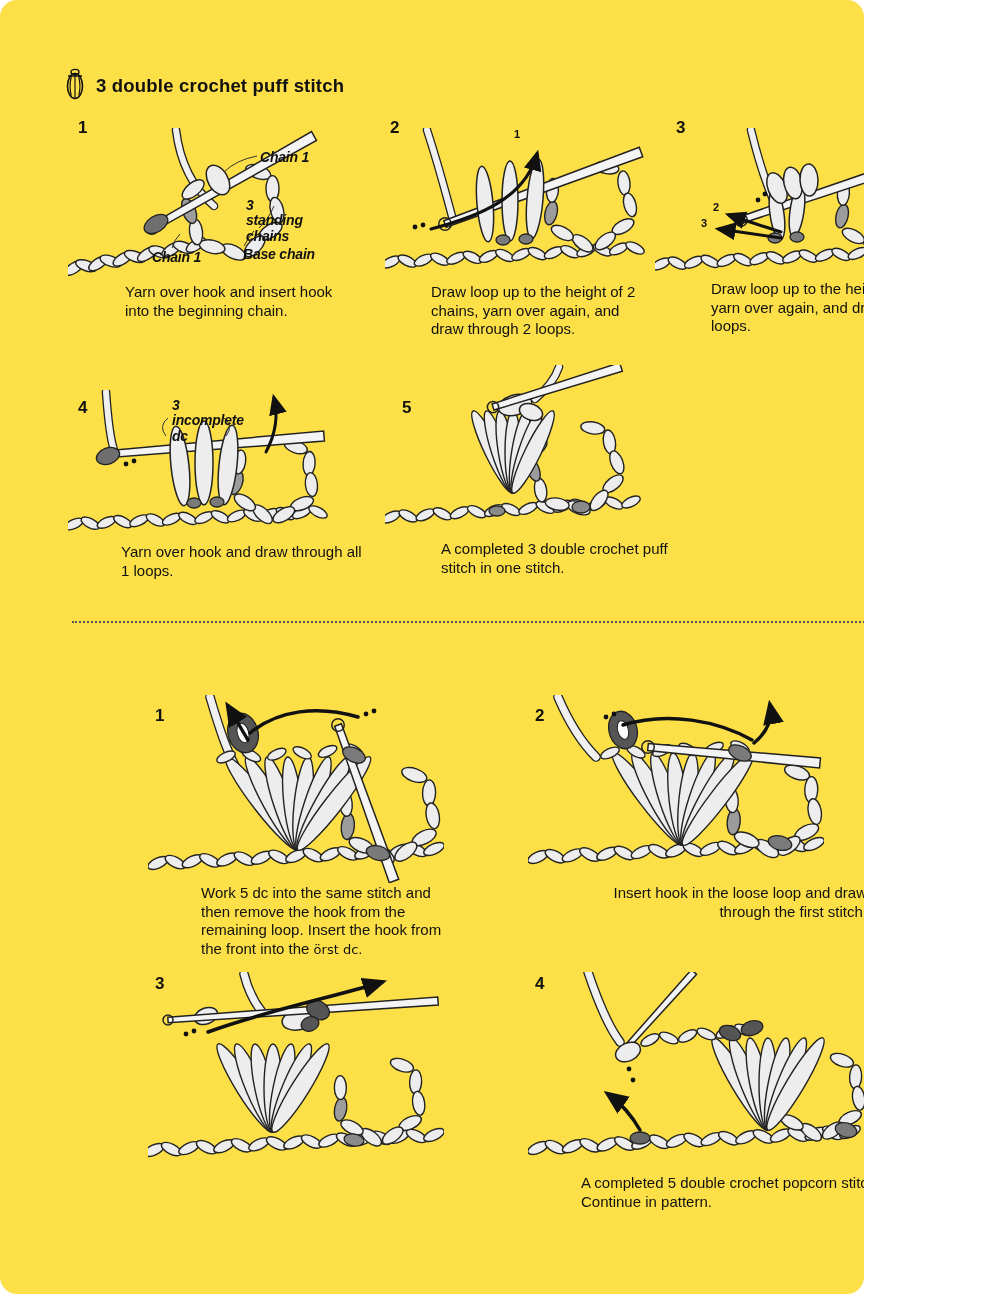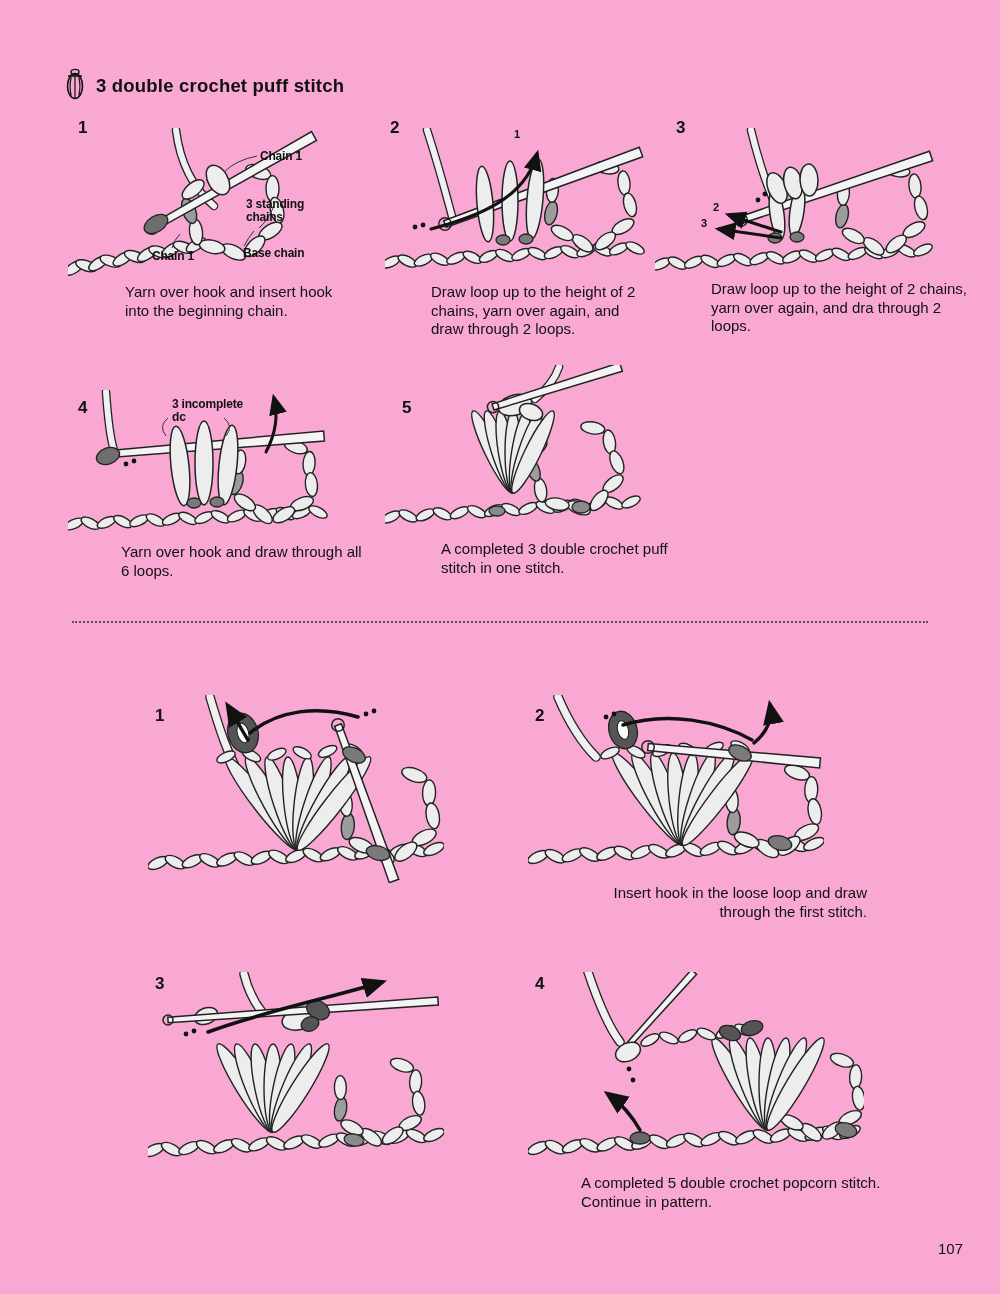--- a/index.html
+++ b/index.html
@@ -1,23 +1,23 @@
 <!DOCTYPE html>
 <html><head>
 <meta charset="utf-8">
 <style>
   html,body{margin:0;padding:0;background:#fff;}
-  .page{position:relative;width:1000px;height:1294px;background:#f9a8d4;overflow:hidden;
-        font-family:"Liberation Sans",sans-serif;color:#111;}
+  .page{position:relative;width:864px;height:1294px;background:#fde047;overflow:hidden;
+        font-family:"Liberation Sans",sans-serif;color:#111;border-radius:17px;}
   .abs{position:absolute;}
   .sec-header{display:flex;align-items:center;gap:10px;}
   .sec-title{font-weight:bold;font-size:18.5px;letter-spacing:0.2px;}
   .stepnum{font-weight:bold;font-size:17px;}
   .caption{font-size:15px;line-height:1.24;margin-left:43px;}
-  .figlabel{font-weight:bold;font-size:12px;line-height:1.1;letter-spacing:-0.2px;}
+  .figlabel{font-weight:bold;font-size:14px;line-height:1.1;letter-spacing:-0.2px;font-style:italic;}
   .arrnum{font-weight:bold;font-size:11px;}
   .alt{font-family:"DejaVu Sans",sans-serif;font-size:13px;}
   .dotted{border-top:2px dotted #555;height:0;}
   .pagenum{font-size:15px;}
   .ill{position:absolute;}
   .ill svg{display:block;}
   .ill .figlabel{position:absolute;}
 </style>
 </head>
 <body>
@@ -232,21 +232,21 @@
         <ellipse cx="126" cy="113" rx="7" ry="5" fill="#7a7a7a" stroke="#222" stroke-width="1.3" transform="rotate(0 126 113)"></ellipse>
         <ellipse cx="149" cy="112" rx="7" ry="5" fill="#7a7a7a" stroke="#222" stroke-width="1.3" transform="rotate(0 149 112)"></ellipse>
         <circle cx="58" cy="74" r="2.4" fill="#111"></circle>
         <circle cx="66" cy="71" r="2.4" fill="#111"></circle>
         <path d="M198,62 C207,45 211,28 206,8" fill="none" stroke="#111" stroke-width="3" marker-end="url(#ah4)" stroke-linecap="round"></path>
         <path d="M100,28 Q90,36 98,46" fill="none" stroke="#333" stroke-width="1"></path>
         <path d="M156,28 Q166,36 158,46" fill="none" stroke="#333" stroke-width="1"></path>
       </svg>
     <span class="figlabel" style="left:104px;top:8px;width:74px;text-align:left;">3 incomplete dc</span>
   </div>
-  <div class="abs caption" style="left:78px;top:543px;width:252px;">Yarn over hook and draw through all 6 loops.</div>
+  <div class="abs caption" style="left:78px;top:543px;width:252px;">Yarn over hook and draw through all 1 loops.</div>
 
   <div class="abs stepnum" style="left:402px;top:398px;">5</div>
   <div class="ill" style="left:385px;top:365px;width:260px;height:172px;">
     <svg width="260" height="172">
         <defs>
           <marker id="ah5" markerWidth="9" markerHeight="8" refX="5.5" refY="3" orient="auto" markerUnits="strokeWidth">
             <path d="M0,0 L7,3 L0,6 Z" fill="#111"></path>
           </marker>
         </defs>
         <path d="M174,2 C170,14 162,24 150,34" fill="none" stroke="#222" stroke-width="8.6" stroke-linecap="round"></path>
@@ -351,20 +351,21 @@
         <ellipse cx="95" cy="38" rx="15" ry="20" fill="#555" stroke="#222" stroke-width="1.3" transform="rotate(-15 95 38)"></ellipse>
         <ellipse cx="95" cy="38" rx="5.7" ry="10" fill="#fff" stroke="#222" stroke-width="1" transform="rotate(-15 95 38)"></ellipse>
         <path d="M210,22 C170,10 130,15 102,38" fill="none" stroke="#111" stroke-width="3.5" stroke-linecap="round"></path>
         <circle cx="218" cy="19" r="2.4" fill="#111"></circle>
         <circle cx="226" cy="16" r="2.4" fill="#111"></circle>
         <path d="M100,45 C92,32 88,24 80,11" fill="none" stroke="#111" stroke-width="3.5" marker-end="url(#ah6)" stroke-linecap="round"></path>
         <ellipse cx="206" cy="60" rx="12" ry="7" fill="#7a7a7a" stroke="#222" stroke-width="1.3" transform="rotate(25 206 60)"></ellipse>
         <ellipse cx="230" cy="158" rx="12" ry="7" fill="#7a7a7a" stroke="#222" stroke-width="1.3" transform="rotate(15 230 158)"></ellipse>
       </svg>
   </div>
+  <div class="abs caption" style="left:158px;top:884px;width:262px;"><span>Work 5 dc into the same stitch and then remove the hook from the remaining loop. Insert the hook from the front into the </span><span class="alt">örst dc.</span></div>
 
   <div class="abs stepnum" style="left:535px;top:706px;">2</div>
   <div class="ill" style="left:528px;top:695px;width:296px;height:183px;">
     <svg width="296" height="183">
         <defs>
           <marker id="ah7" markerWidth="9" markerHeight="8" refX="5.5" refY="3" orient="auto" markerUnits="strokeWidth">
             <path d="M0,0 L7,3 L0,6 Z" fill="#111"></path>
           </marker>
         </defs>
         <path d="M30,2 C42,30 54,48 68,62" fill="none" stroke="#222" stroke-width="9.6" stroke-linecap="round"></path>

